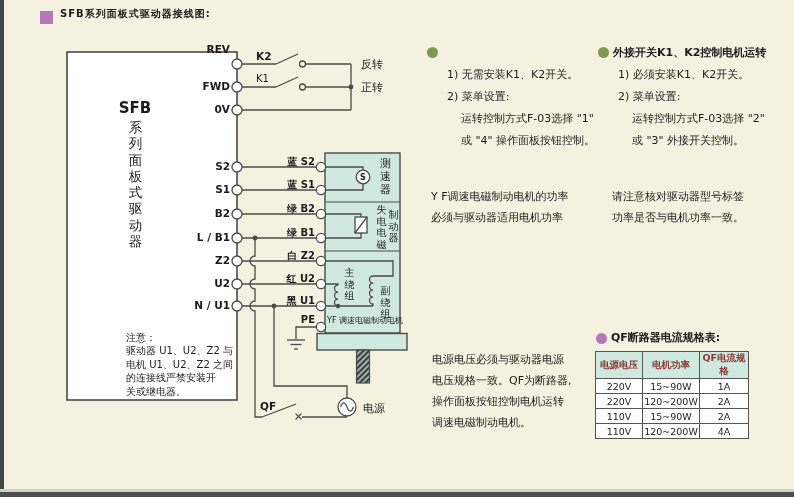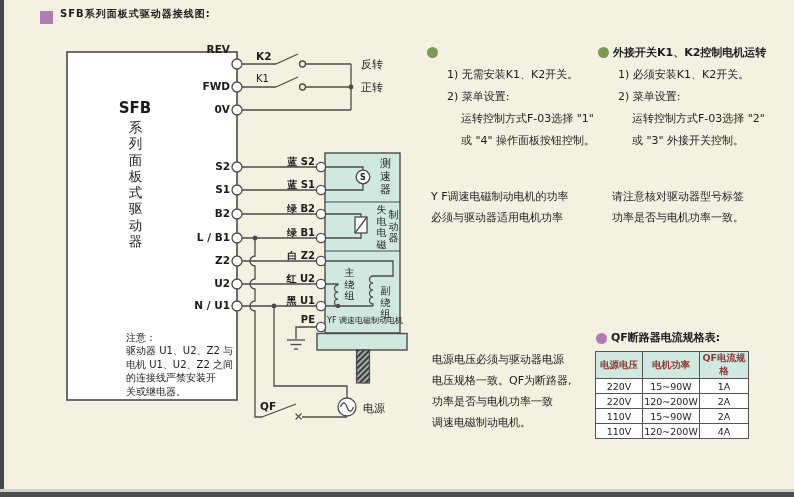--- a/index.html
+++ b/index.html
@@ -211,21 +211,21 @@
   </div>
 
   <div class="abs para" style="left:612px;top:186px;text-align:right;">
     <div>请注意核对驱动器型号标签</div>
     <div>功率是否与电机功率一致。</div>
   </div>
 
   <div class="abs para" style="left:432px;top:349px;">
     <div>电源电压必须与驱动器电源</div>
     <div>电压规格一致。QF为断路器,</div>
-    <div>功率是否与电机功率一致</div>
+    <div>操作面板按钮控制电机运转</div>
     <div>调速电磁制动电机。</div>
   </div>
 
   <div class="abs bullet purple" style="left:596px;top:333px;"></div>
   <div class="abs txt n-head" style="left:611px;top:330px;">QF断路器电流规格表:</div>
 
   <table class="spec abs" style="left:595px;top:351px;">
     <tbody>
         <tr>
       <th class="c1">电源电压</th>

